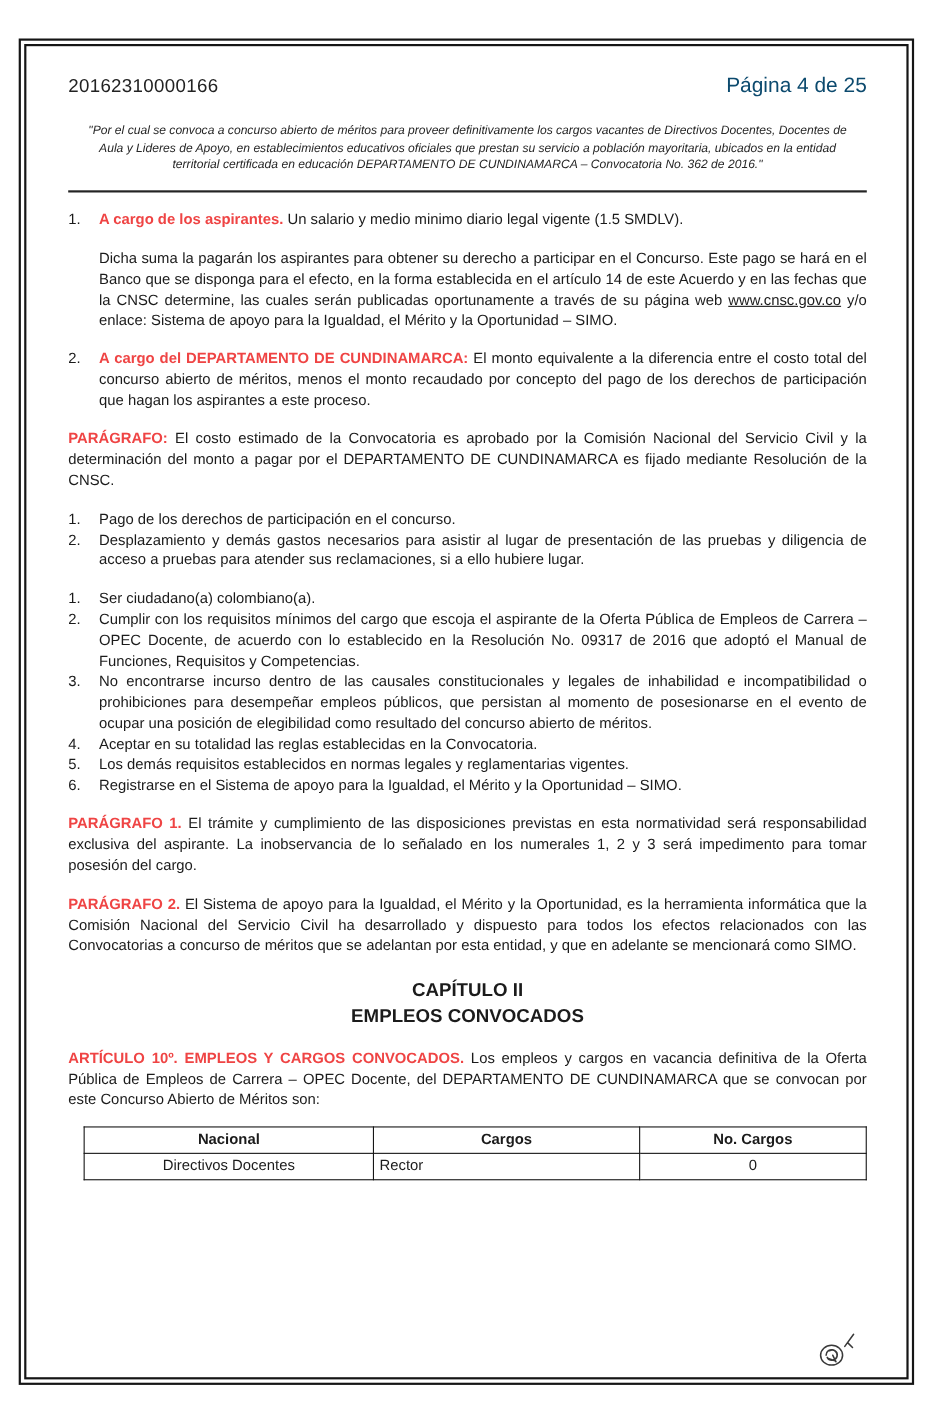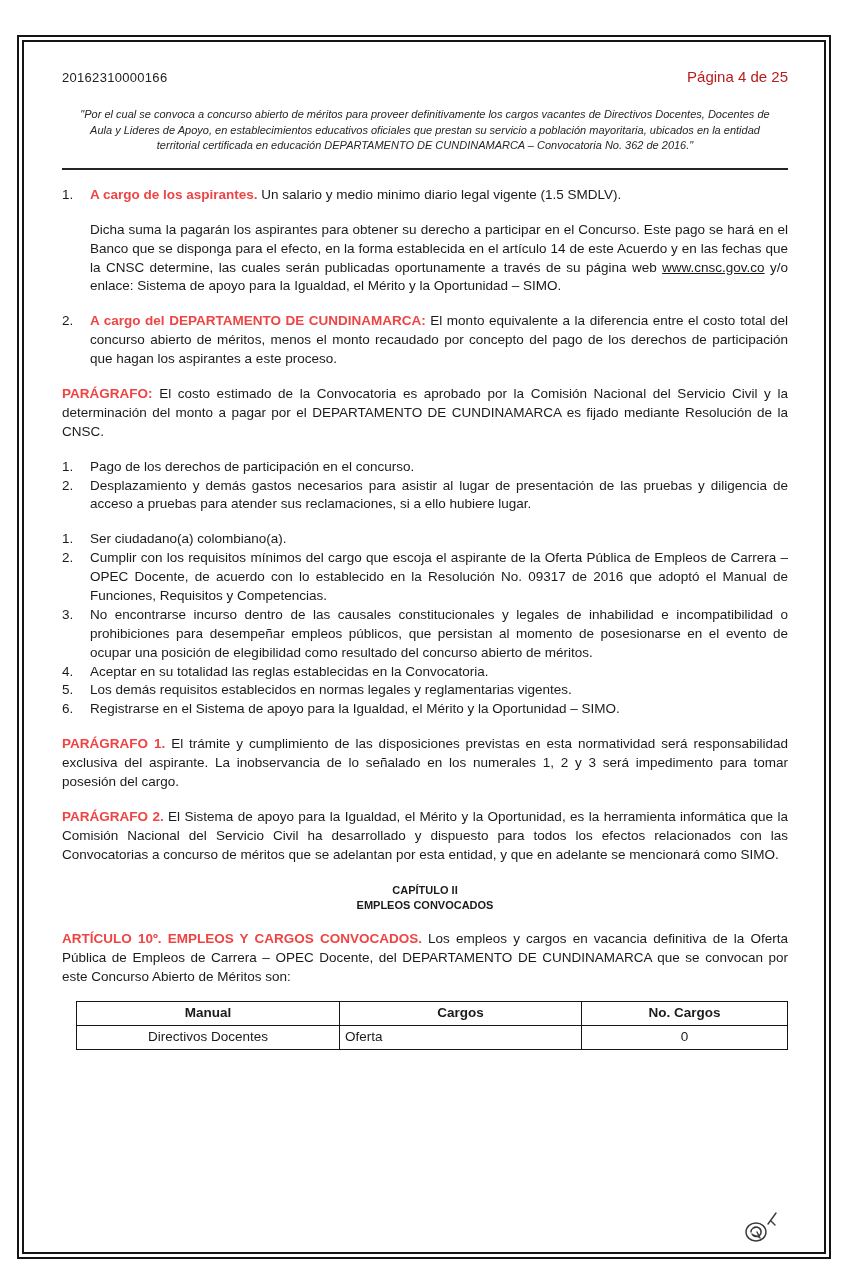--- a/index.html
+++ b/index.html
@@ -23,22 +23,22 @@
   .content {
     position: absolute;
     left: 38px; right: 36px; top: 0; bottom: 0;
   }
   .doc-header {
     display: flex;
     justify-content: space-between;
     align-items: baseline;
     margin-top: 26px;
   }
-  .doc-number { font-size: 13px; letter-spacing: 0.3px; color: #222; }
-  .page-label { font-size: 15px; color: #b91c1c; }
+  .doc-number { font-size: 17px; letter-spacing: 0.3px; color: #222; }
+  .page-label { font-size: 19px; color: #0c4a6e; }
   .quote {
     margin: 22px 8px 0 8px;
     font-size: 11px;
     font-style: italic;
     text-align: center;
     line-height: 1.42;
     color: #262626;
   }
   .separator {
     margin-top: 14px;
@@ -49,21 +49,21 @@
   .block { margin-top: 16px; }
   .num-item { display: flex; }
   .num-cell { width: 28px; flex-shrink: 0; }
   .num-text { flex: 1; text-align: justify; }
   .indent { margin-left: 28px; }
   b { color: #ef4444; }
   .underline { text-decoration: underline; }
   .center-head {
     text-align: center;
     font-weight: bold;
-    font-size: 11px;
+    font-size: 17px;
     line-height: 1.45;
     margin-top: 18px;
   }
   table.jobs {
     border-collapse: collapse;
     margin-top: 14px;
     margin-left: 14px;
     width: calc(100% - 14px);
     font-size: 13.5px;
   }
@@ -163,29 +163,29 @@
       <div class="center-head">
         <div>CAPÍTULO II</div>
         <div>EMPLEOS CONVOCADOS</div>
       </div>
 
       <p class="block" style="margin-bottom:0"><b>ARTÍCULO 10º. EMPLEOS Y CARGOS CONVOCADOS.</b> <span>Los empleos y cargos en vacancia definitiva de la Oferta Pública de Empleos de Carrera – OPEC Docente, del DEPARTAMENTO DE CUNDINAMARCA que se convocan por este Concurso Abierto de Méritos son:</span></p>
 
       <table class="jobs">
         <thead>
           <tr>
-            <th class="col-empleos">Manual</th>
+            <th class="col-empleos">Nacional</th>
             <th class="col-cargos">Cargos</th>
             <th class="col-no">No. Cargos</th>
           </tr>
         </thead>
         <tbody>
           <tr>
             <td class="c">Directivos Docentes</td>
-            <td class="l">Oferta</td>
+            <td class="l">Rector</td>
             <td class="c">0</td>
           </tr>
         </tbody>
       </table>
 
     </div>
 
     <svg class="stamp" viewBox="0 0 44 40">
       <g fill="none" stroke="#3a3a3a" stroke-width="1.4" stroke-linecap="round">
         <ellipse cx="18" cy="24" rx="10" ry="9"></ellipse>

